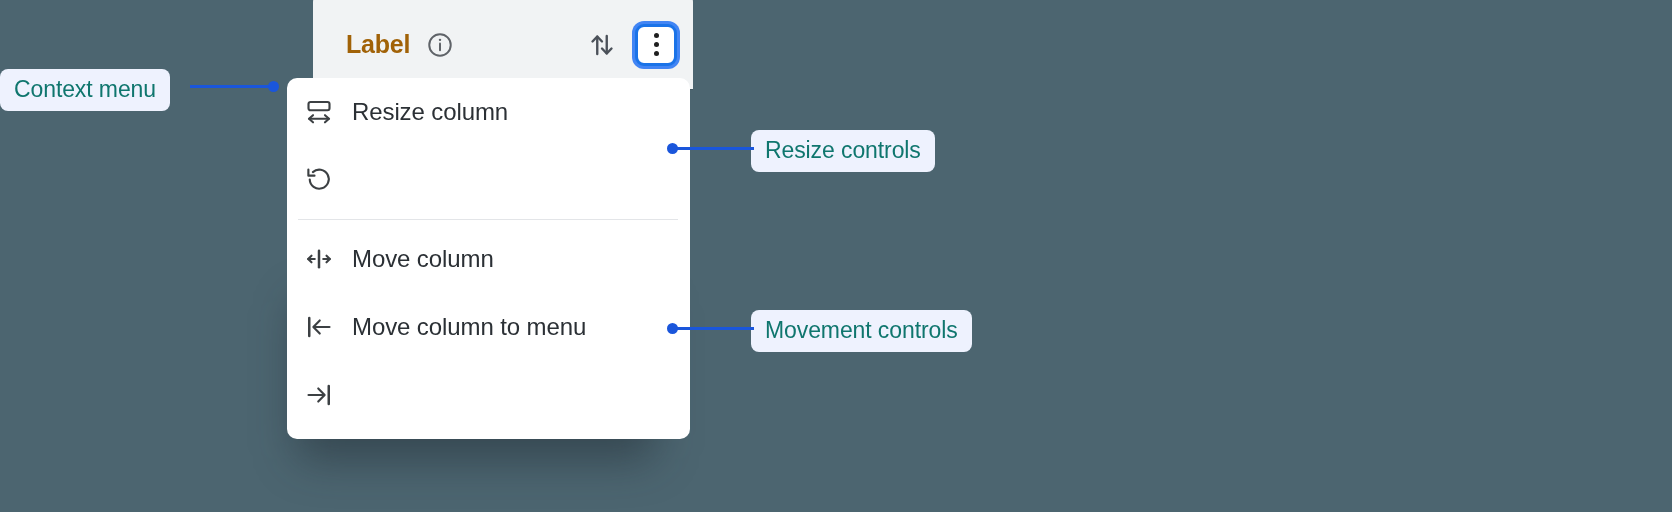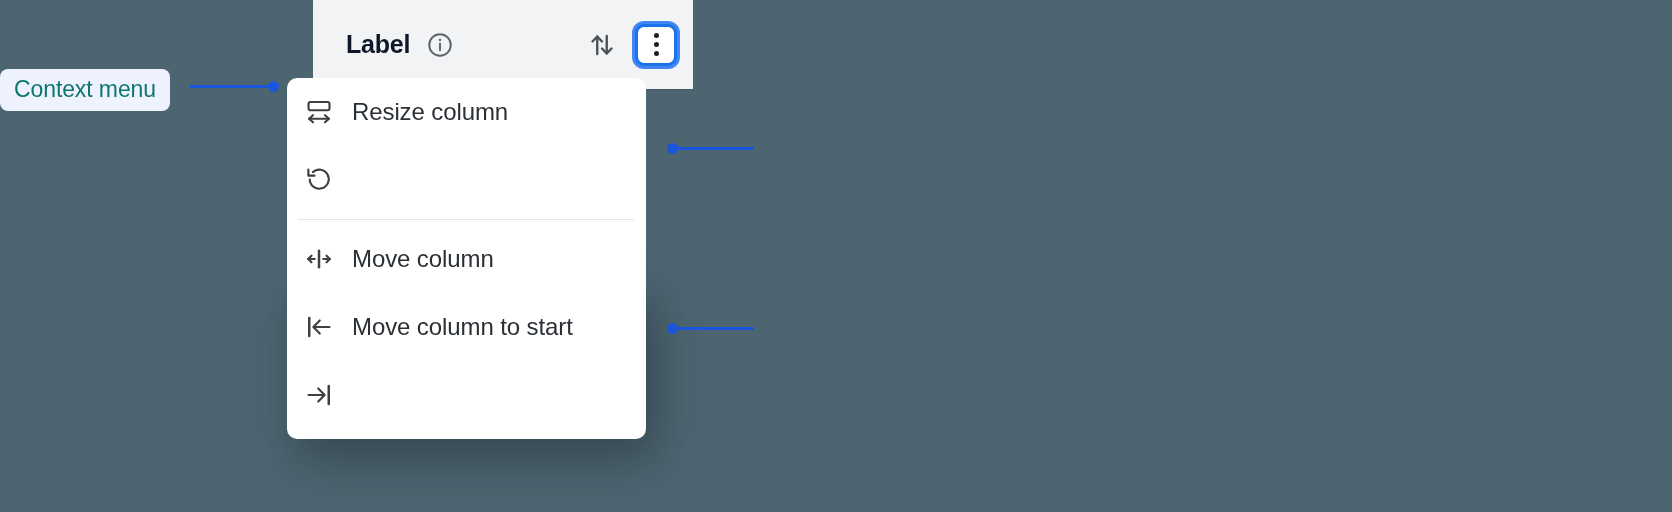--- a/index.html
+++ b/index.html
@@ -35,21 +35,21 @@
     position: absolute;
     left: 0; right: 0; bottom: 0;
     height: 89px;
     display: flex;
     align-items: center;
   }
   .col-title {
     margin-left: 33px;
     font-size: 25px;
     font-weight: bold;
-    color: #0f172a;
+    color: #a16207;
     letter-spacing: -0.2px;
   }
   .info-icon {
     margin-left: 16px;
     width: 28px;
     height: 28px;
     display: block;
     color: #5f6368;
   }
   .header-spacer { flex: 1; }
@@ -97,21 +97,21 @@
     width: 360px;
     height: 160px;
     border-radius: 16px;
     background: rgba(20,28,36,0.40);
     filter: blur(22px);
   }
   .menu {
     position: absolute;
     left: 287px;
     top: 78px;
-    width: 359px;
+    width: 403px;
     height: 361px;
     background: #ffffff;
     border-radius: 10px;
     box-sizing: border-box;
     padding: 0;
   }
   .menu-group { padding: 0; }
   .menu-item {
     display: flex;
     align-items: center;
@@ -249,39 +249,41 @@
       </div>
 
       <div class="menu-item">
         <span class="mi-icon">
           <svg viewBox="0 0 24 24" width="30" height="30" fill="none" stroke="currentColor" stroke-width="1.7" stroke-linecap="round" stroke-linejoin="round">
             <line x1="4.2" y1="4.8" x2="4.2" y2="19.2" stroke-width="2"></line>
             <line x1="8.0" y1="12" x2="20.4" y2="12"></line>
             <polyline points="12.6,6.8 7.5,12 12.6,17.2"></polyline>
           </svg>
         </span>
-        <span class="mi-label">Move column to start</span>
+        <span class="mi-label">Move column to menu</span>
       </div>
 
       <div class="menu-item">
         <span class="mi-icon">
           <svg viewBox="0 0 24 24" width="30" height="30" fill="none" stroke="currentColor" stroke-width="1.7" stroke-linecap="round" stroke-linejoin="round">
             <line x1="19.8" y1="4.8" x2="19.8" y2="19.2" stroke-width="2"></line>
             <line x1="3.6" y1="12" x2="16.0" y2="12"></line>
             <polyline points="11.4,6.8 16.5,12 11.4,17.2"></polyline>
           </svg>
         </span>
       </div>
 
     </div>
   </div>
 
   <div class="annot-pill" style="left:0px; top:69px;">Context menu</div>
   <div class="annot-line" style="left:190px; top:85px; width:84px;"></div>
   <div class="annot-dot" style="left:268px; top:81px;"></div>
 
+  <div class="annot-pill" style="left:751px; top:130px;">Resize controls</div>
   <div class="annot-line" style="left:672px; top:147px; width:82px;"></div>
   <div class="annot-dot" style="left:667px; top:143px;"></div>
 
+  <div class="annot-pill" style="left:751px; top:310px;">Movement controls</div>
   <div class="annot-line" style="left:672px; top:327px; width:82px;"></div>
   <div class="annot-dot" style="left:667px; top:323px;"></div>
 
 </div>
 
 </body></html>

